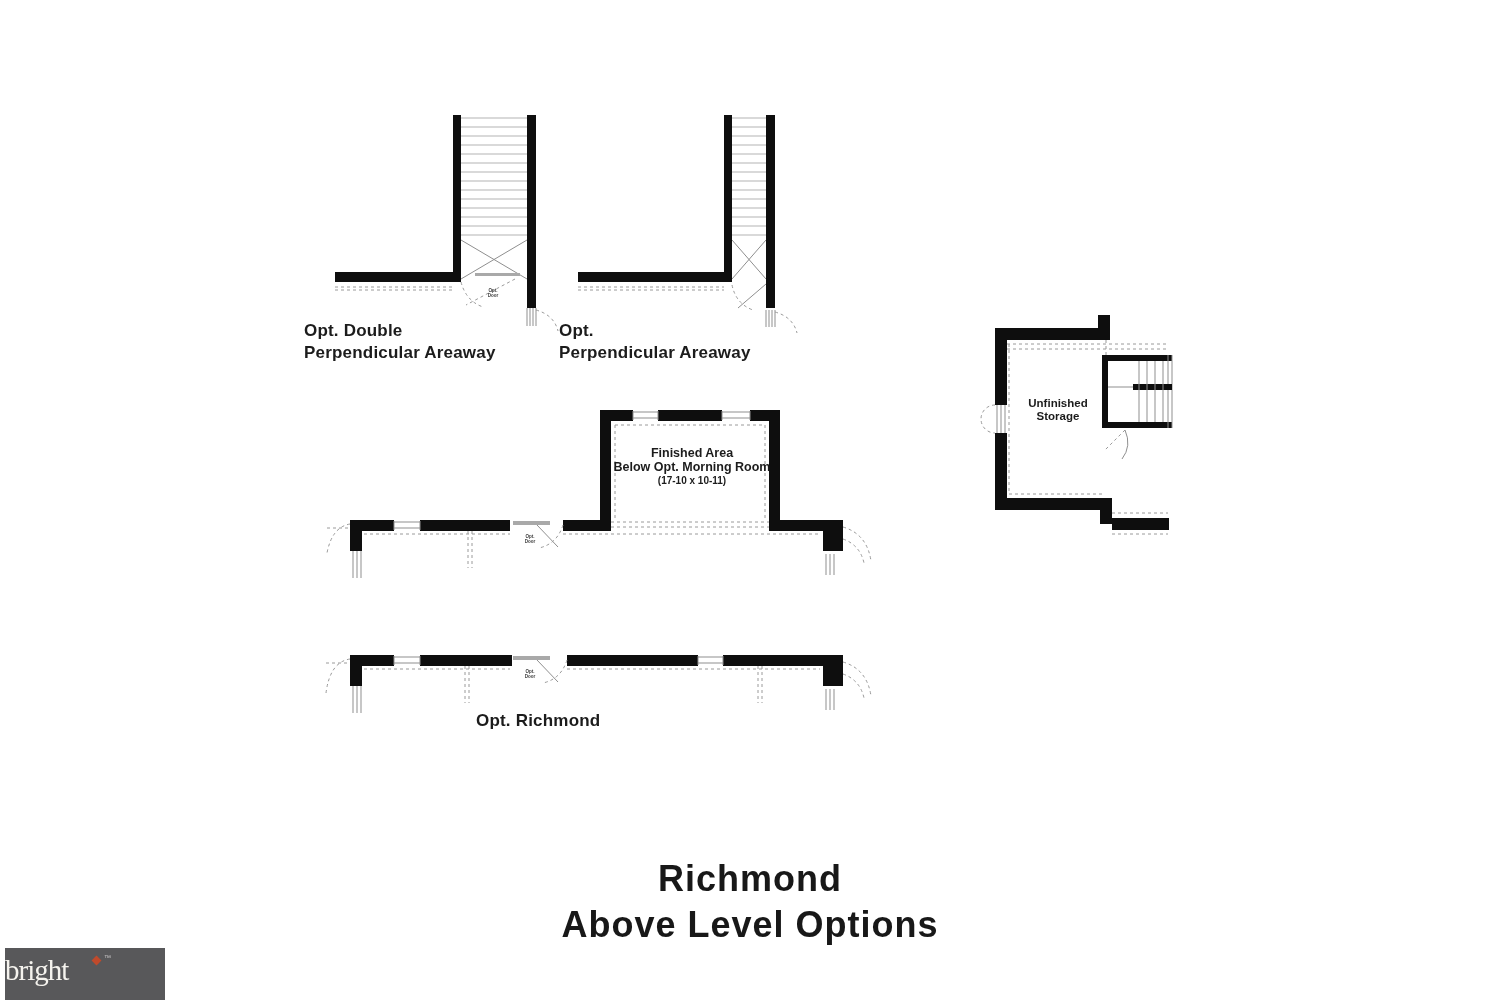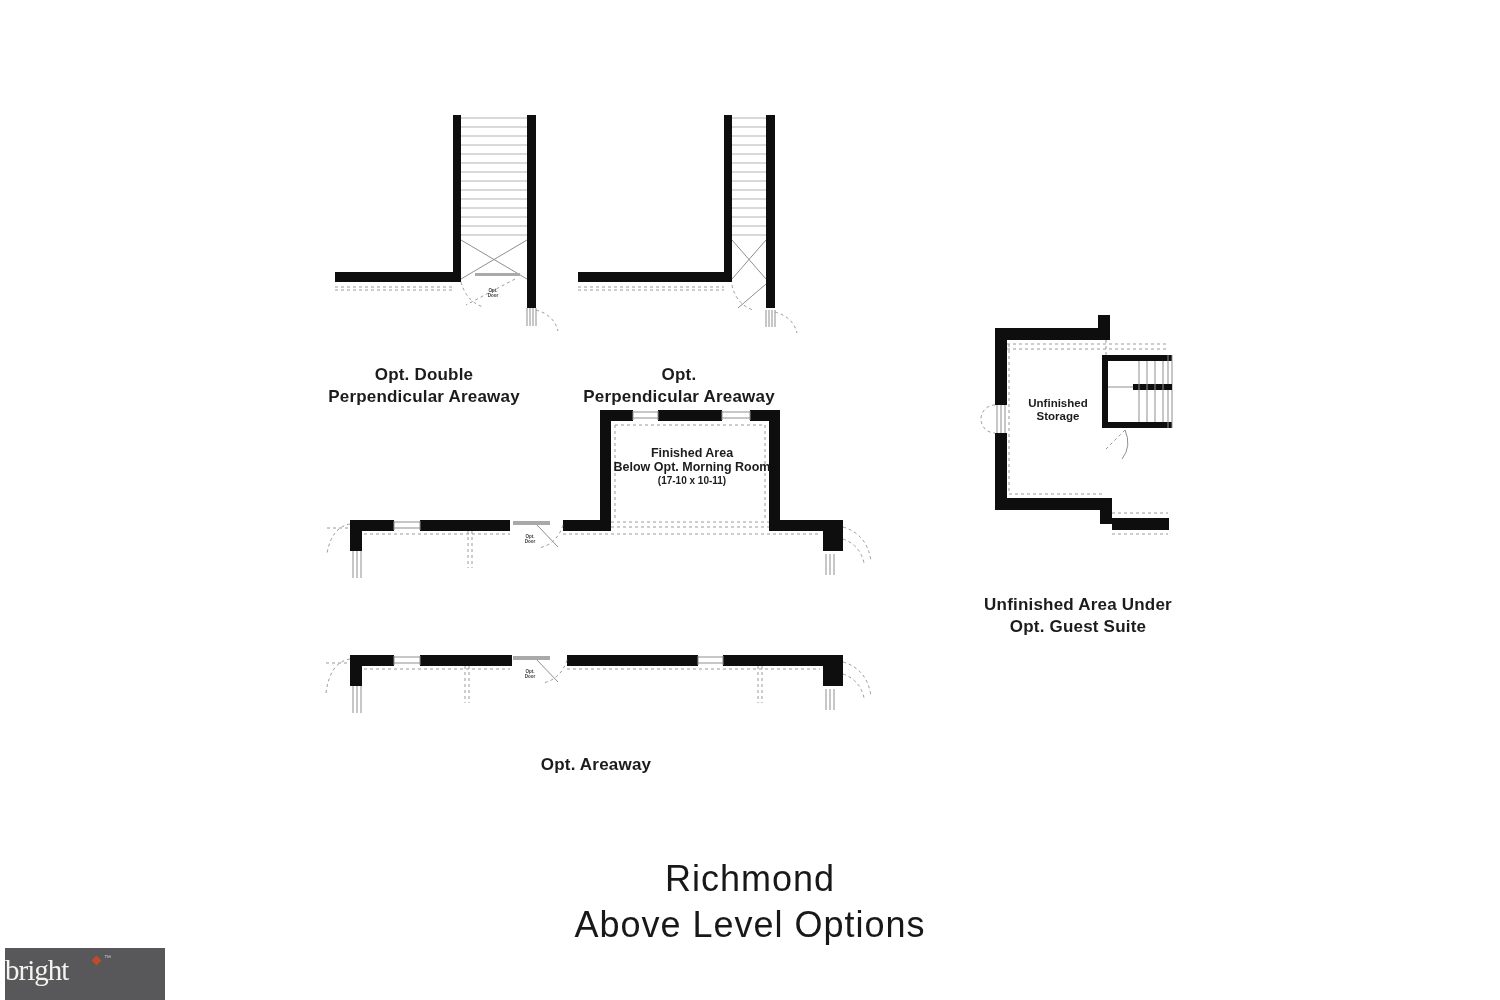--- a/index.html
+++ b/index.html
@@ -19,26 +19,26 @@
   .wall{fill:var(--wall);}
   .thin{stroke:#8f8f8f;stroke-width:1;fill:none;}
   .tread{stroke:#b3b3b3;stroke-width:1.2;fill:none;}
   .dash{stroke:#9a9a9a;stroke-width:1;fill:none;stroke-dasharray:3 3;}
   .doorbar{fill:#a9a9a9;}
   .tiny{font:bold 4.5px "Liberation Sans", sans-serif;fill:#3a3a3a;text-anchor:middle;}
   .roomlabel{font:bold 11.5px "Liberation Sans", sans-serif;fill:var(--ink);text-anchor:middle;}
   .roomlabel-lg{font:bold 12.5px "Liberation Sans", sans-serif;fill:var(--ink);text-anchor:middle;}
   .roomlabel-sm{font:bold 10px "Liberation Sans", sans-serif;fill:var(--ink);text-anchor:middle;}
   .caption{
-    position:absolute;text-align:center;color:var(--ink);
-    font-weight:bold;font-size:17px;line-height:22px;letter-spacing:.2px;margin-top:44px;
+    position:absolute;text-align:left;color:var(--ink);
+    font-weight:bold;font-size:17px;line-height:22px;letter-spacing:.2px;
   }
   .title{
     position:absolute;left:0;top:856px;width:1500px;text-align:center;
-    color:#181818;font-weight:normal;font-size:36px;line-height:46px;letter-spacing:1px;
+    color:#181818;font-weight:bold;font-size:36px;line-height:46px;letter-spacing:1px;
   }
   #watermark{
     position:absolute;left:5px;top:948px;width:160px;height:52px;
     background:var(--wm-bg);
   }
   #wm-brand{
     position:absolute;left:0;top:6px;
     font-family:Liberation Serif, serif;font-size:29px;color:var(--wm-brand);
     letter-spacing:-1px;
   }
@@ -149,24 +149,20 @@
       <path class="thin" d="M133 79 H158"></path>
       <path class="thin" d="M164 53 V114 M172 53 V114 M180 53 V114 M188 53 V114"></path>
     </g>
     <g>
       <path class="dash" d="M150 122 L129 143"></path>
       <path class="thin" d="M150 122 Q157 138 147 151"></path>
     </g>
     <text class="roomlabel" x="83" y="99">Unfinished</text>
     <text class="roomlabel" x="83" y="112">Storage</text>
   </svg>
-  <div class="caption" style="left:958px;top:550px;width:240px">
-    <span style="display:block">Unfinished Area Under</span>
-    <span style="display:block">Opt. Guest Suite</span>
-  </div>
 
   <svg style="left:320px;top:403px" width="560" height="178" viewBox="0 0 560 178">
     <g>
       <rect class="wall" x="280" y="7" width="33" height="11"></rect>
       <rect class="wall" x="338" y="7" width="64" height="11"></rect>
       <rect class="wall" x="430" y="7" width="30" height="11"></rect>
       <rect class="wall" x="280" y="7" width="11" height="121"></rect>
       <rect class="wall" x="449" y="7" width="11" height="121"></rect>
     </g>
     <g>
@@ -237,21 +233,21 @@
     </g>
     <g>
       <path class="thin" d="M506 41 V62 M510 41 V62 M514 41 V62"></path>
       <path class="dash" d="M523 14 Q547 21 551 48 M523 26 Q540 32 544 50"></path>
     </g>
     <g>
       <path class="dash" d="M145 18 V55 M149 18 V55 M438 18 V55 M442 18 V55"></path>
     </g>
   </svg>
   <div class="caption" style="left:476px;top:710px;width:240px">
-    <span style="display:block">Opt. Areaway</span>
+    <span style="display:block">Opt. Richmond</span>
   </div>
 
   <div class="title">
     <span style="display:block">Richmond</span>
     <span style="display:block">Above Level Options</span>
   </div>
 
   <div id="watermark">
     <span id="wm-brand">bright</span>
     <span id="wm-diamond"></span>

